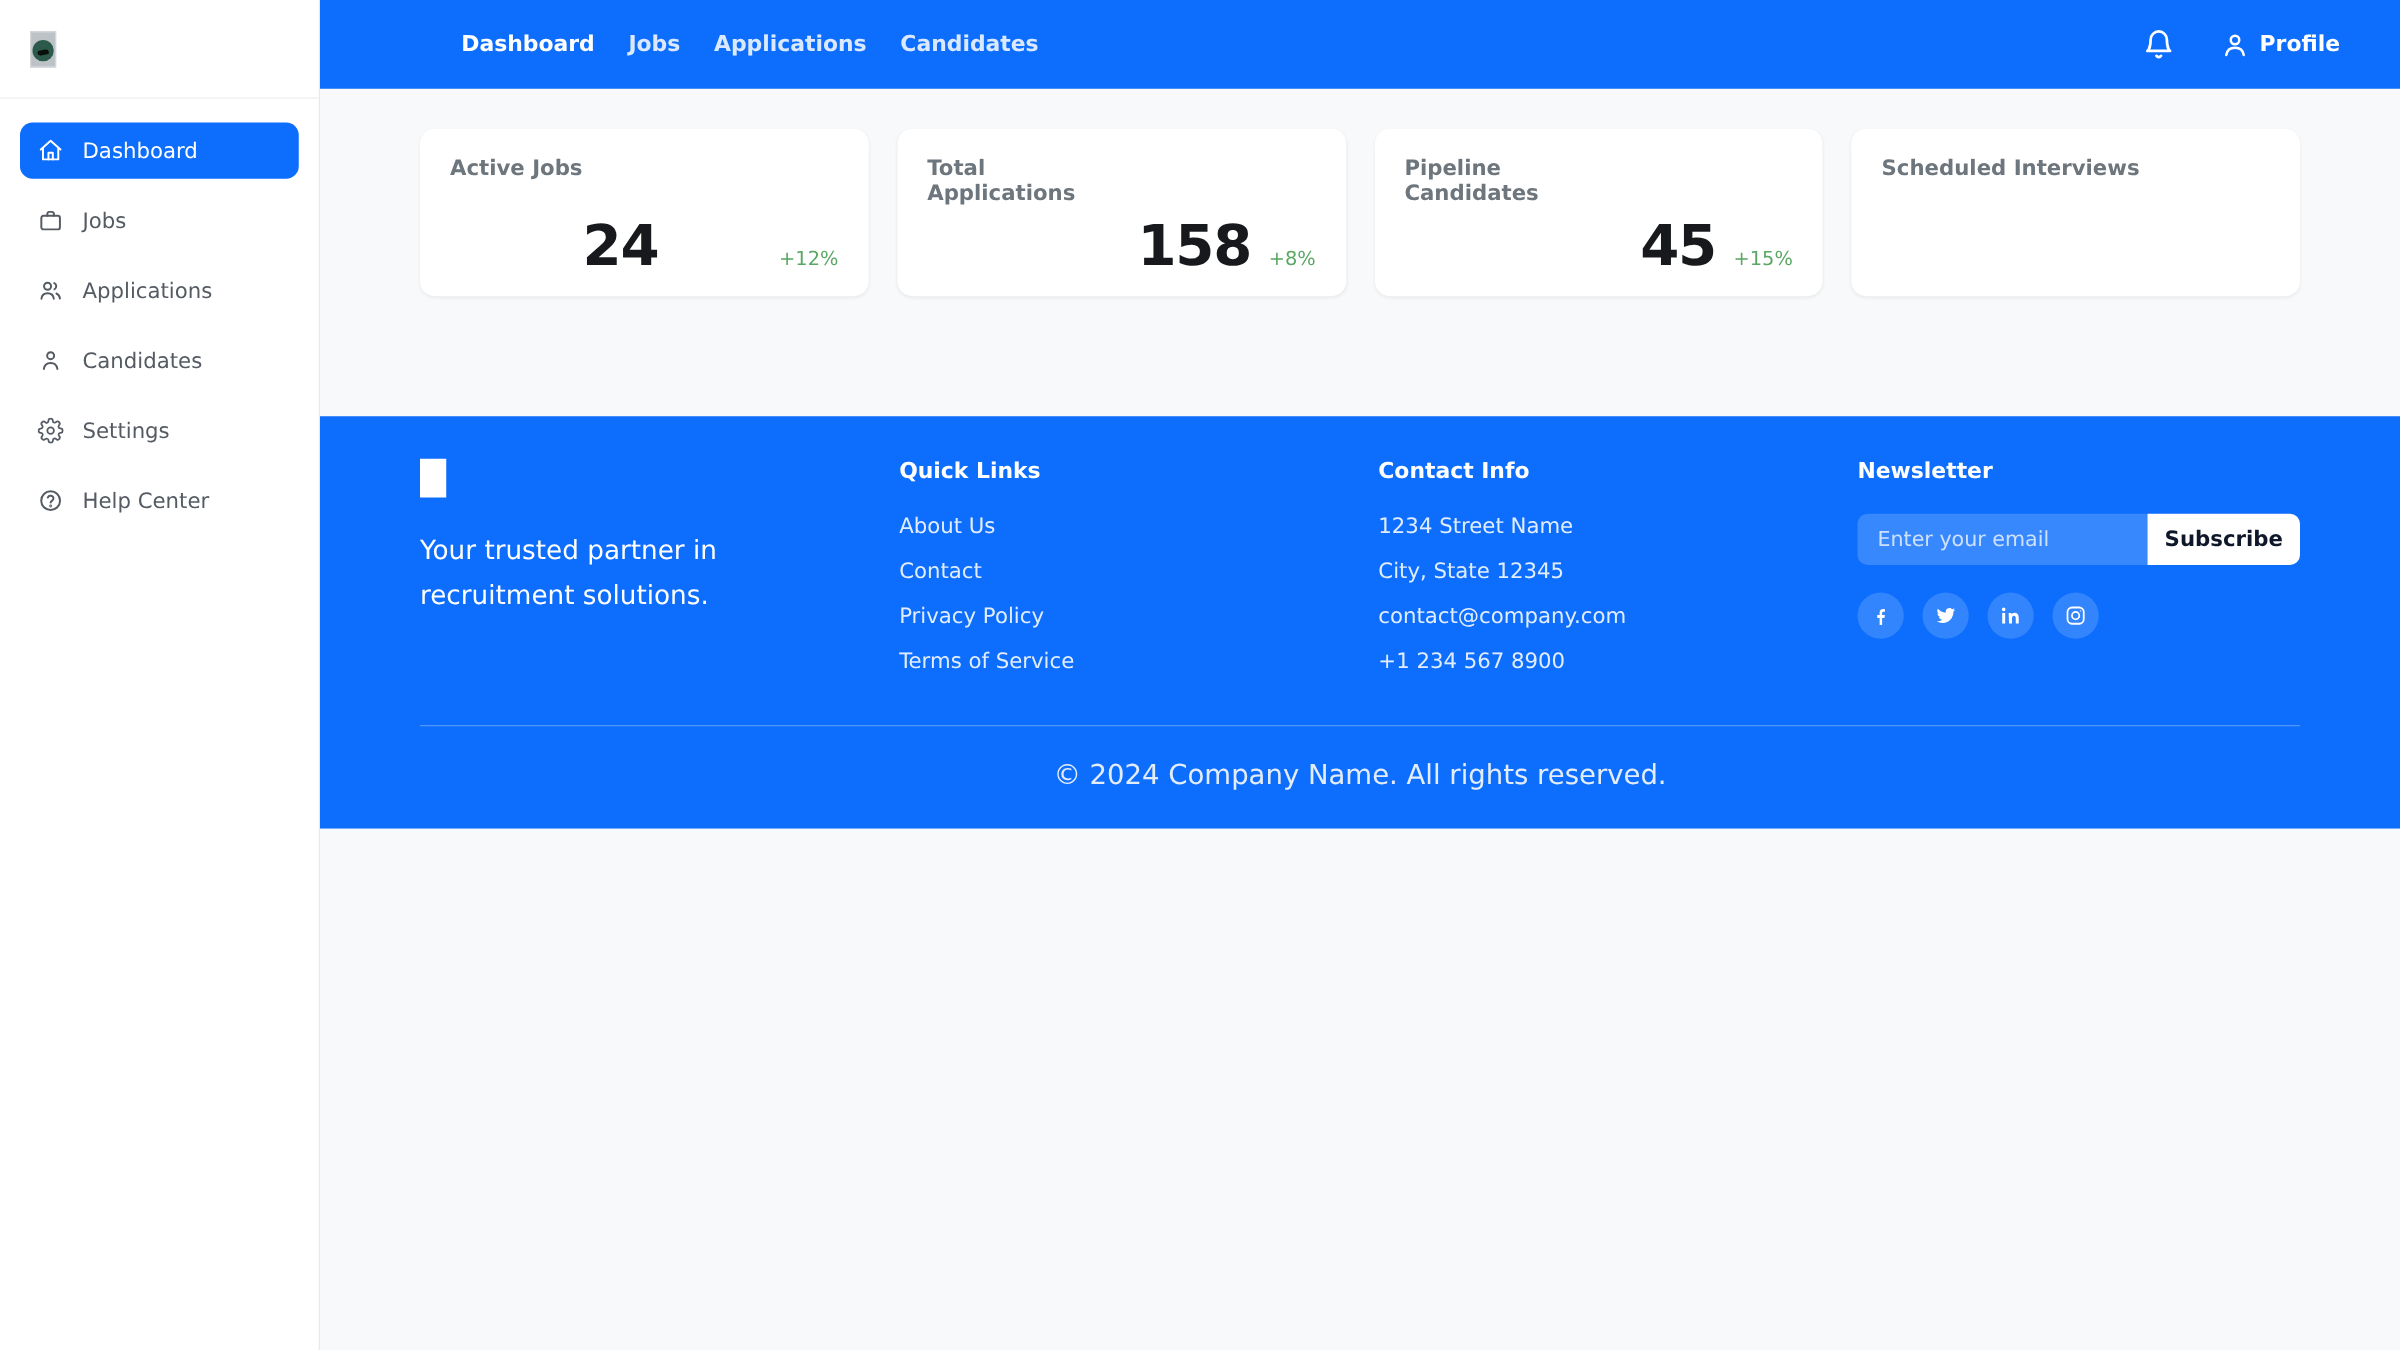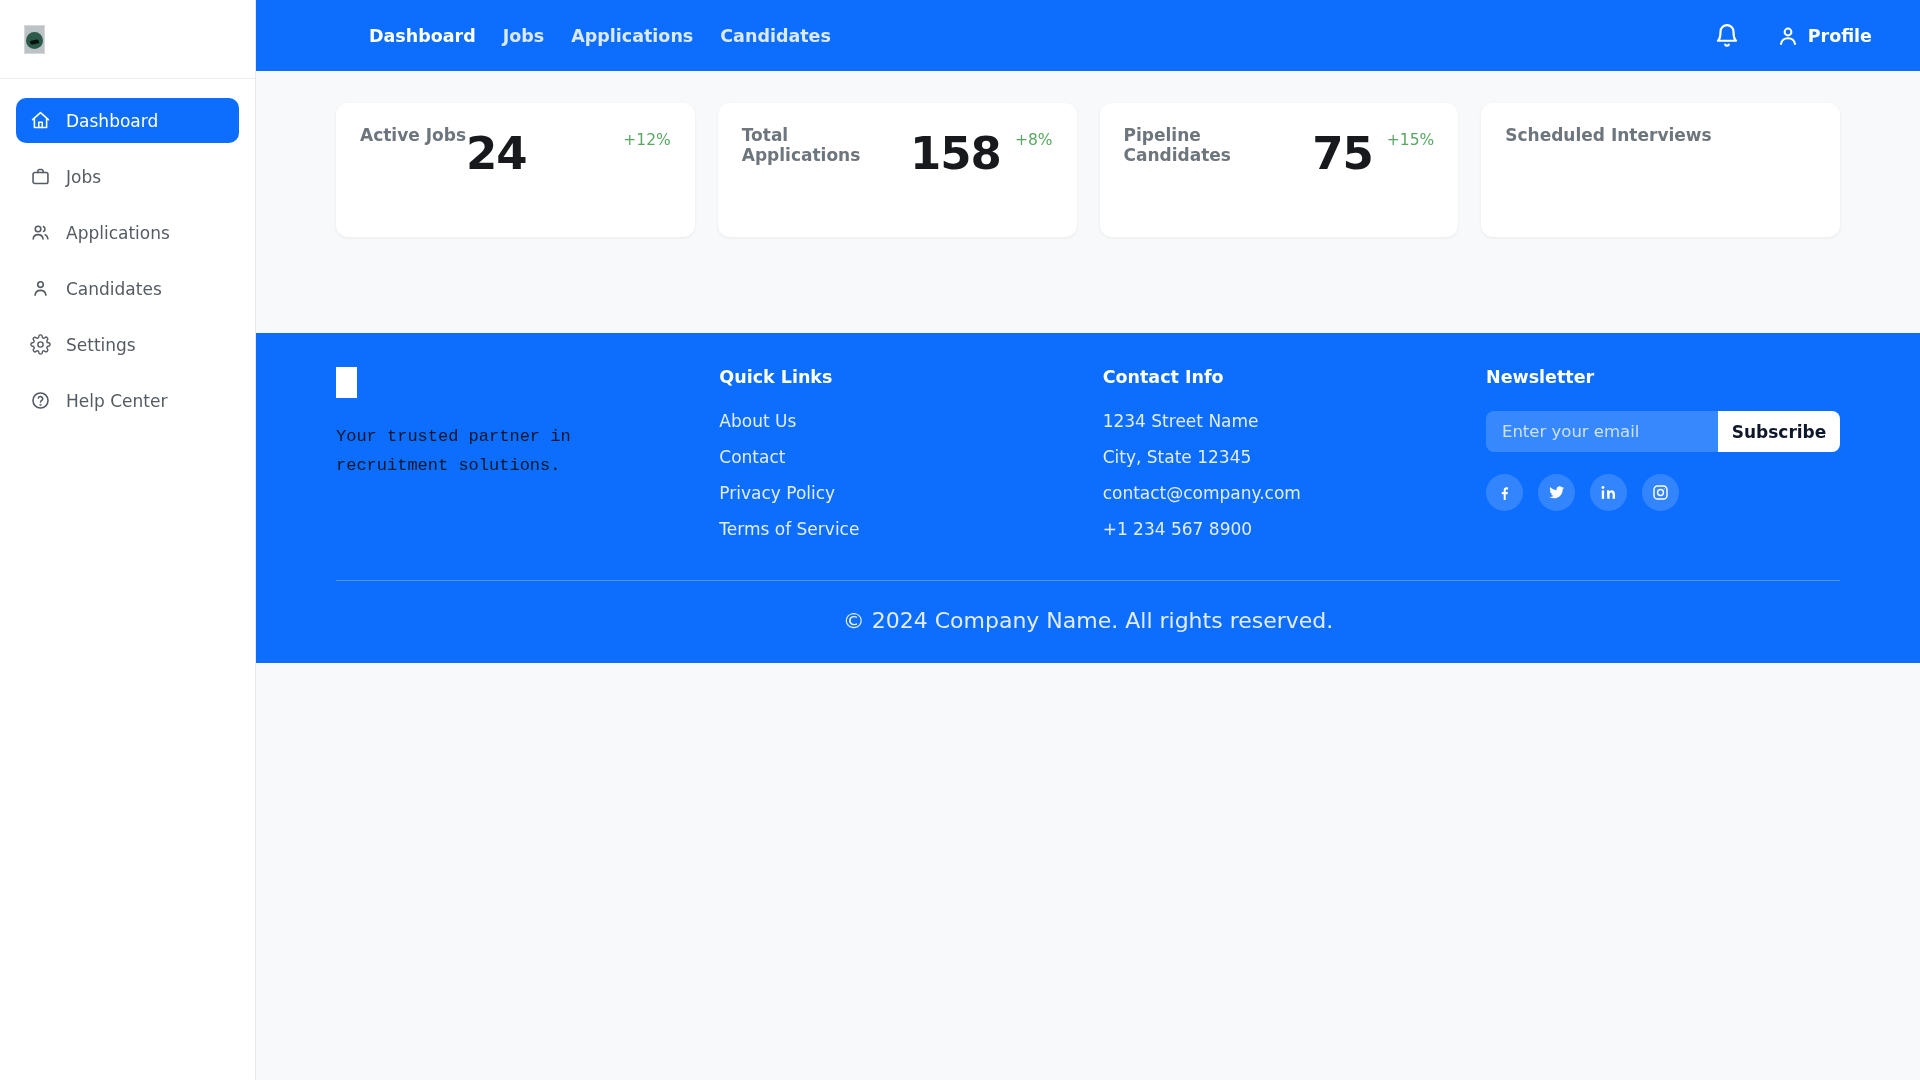--- a/index.html
+++ b/index.html
@@ -40,30 +40,30 @@
   .profile-btn { display:flex; align-items:center; gap:8px; color:#fff;
     font-size:17.5px; font-weight:700; background:none; border:none; cursor:pointer;
     font-family:inherit; }
   .profile-btn svg { width:24px; height:24px; }
   
   .content { padding:32px 80px 96px; }
   .cards { display:grid; grid-template-columns:repeat(4,1fr); gap:23px; }
   .card { background:#fff; border-radius:12px; height:134px; padding:22px 24px 18px;
     box-shadow:0 1px 3px rgba(20,24,31,.07); display:flex; flex-direction:row; }
   .card-title { color:#6d757d; font-size:17px; font-weight:700; }
-  .card-body { display:flex; justify-content:space-between; 
+  .card-body { display:flex; justify-content:space-between; align-items:flex-end;
     flex:1; margin-top:6px;gap:14px; }
   .card-value { font-size:45px; font-weight:800; line-height:1; color:#17191c;
     letter-spacing:-1px; }
   .card-trend { color:#5aa763; font-size:15.5px; padding-bottom:3px; }
   
   .footer { background:#0d6efd; color:#fff; padding:34px 80px 0; }
   .footer-grid { display:grid; grid-template-columns:1.1fr 1.1fr 1.1fr 1fr; }
   .footer-logo { width:21px; height:31px; background:#fff; margin-bottom:24px; }
-  .tagline { max-width:300px; font-size:17px; line-height:1.72; color:#0f172a;font-family:Liberation Mono, monospace; }
+  .tagline { max-width:300px; font-size:21px; line-height:1.72; color:#ffffff; }
   .f-heading { font-size:17.5px; font-weight:700; margin-bottom:24px; color:#fff; }
   .f-link, .f-line { display:block; font-size:17px; color:rgba(255,255,255,.88);
     margin-bottom:14px; text-decoration:none; line-height:1.05; padding:2px 0; }
   .f-link { cursor:pointer; }
   .news-form { display:flex; margin-bottom:22px; }
   .news-input { width:232px; height:41px; background:rgba(255,255,255,.18);
     border:none; border-radius:8px 0 0 8px; padding:0 16px; color:#fff;
     font-size:16.5px; font-family:inherit; outline:none; }
   .news-input::placeholder { color:rgba(255,255,255,.75); }
   .news-btn { height:41px; width:122px; background:#fff; color:#0f172a;
@@ -176,21 +176,21 @@
       <div class="card">
         <div class="card-title">Total Applications</div>
         <div class="card-body">
           <div class="card-value">158</div>
           <div class="card-trend">+8%</div>
         </div>
       </div>
       <div class="card">
         <div class="card-title">Pipeline Candidates</div>
         <div class="card-body">
-          <div class="card-value">75</div>
+          <div class="card-value">45</div>
           <div class="card-trend">+15%</div>
         </div>
       </div>
       <div class="card">
         <div class="card-title">Scheduled Interviews</div>
       </div>
     </div>
   </section>
 
   <footer class="footer">

